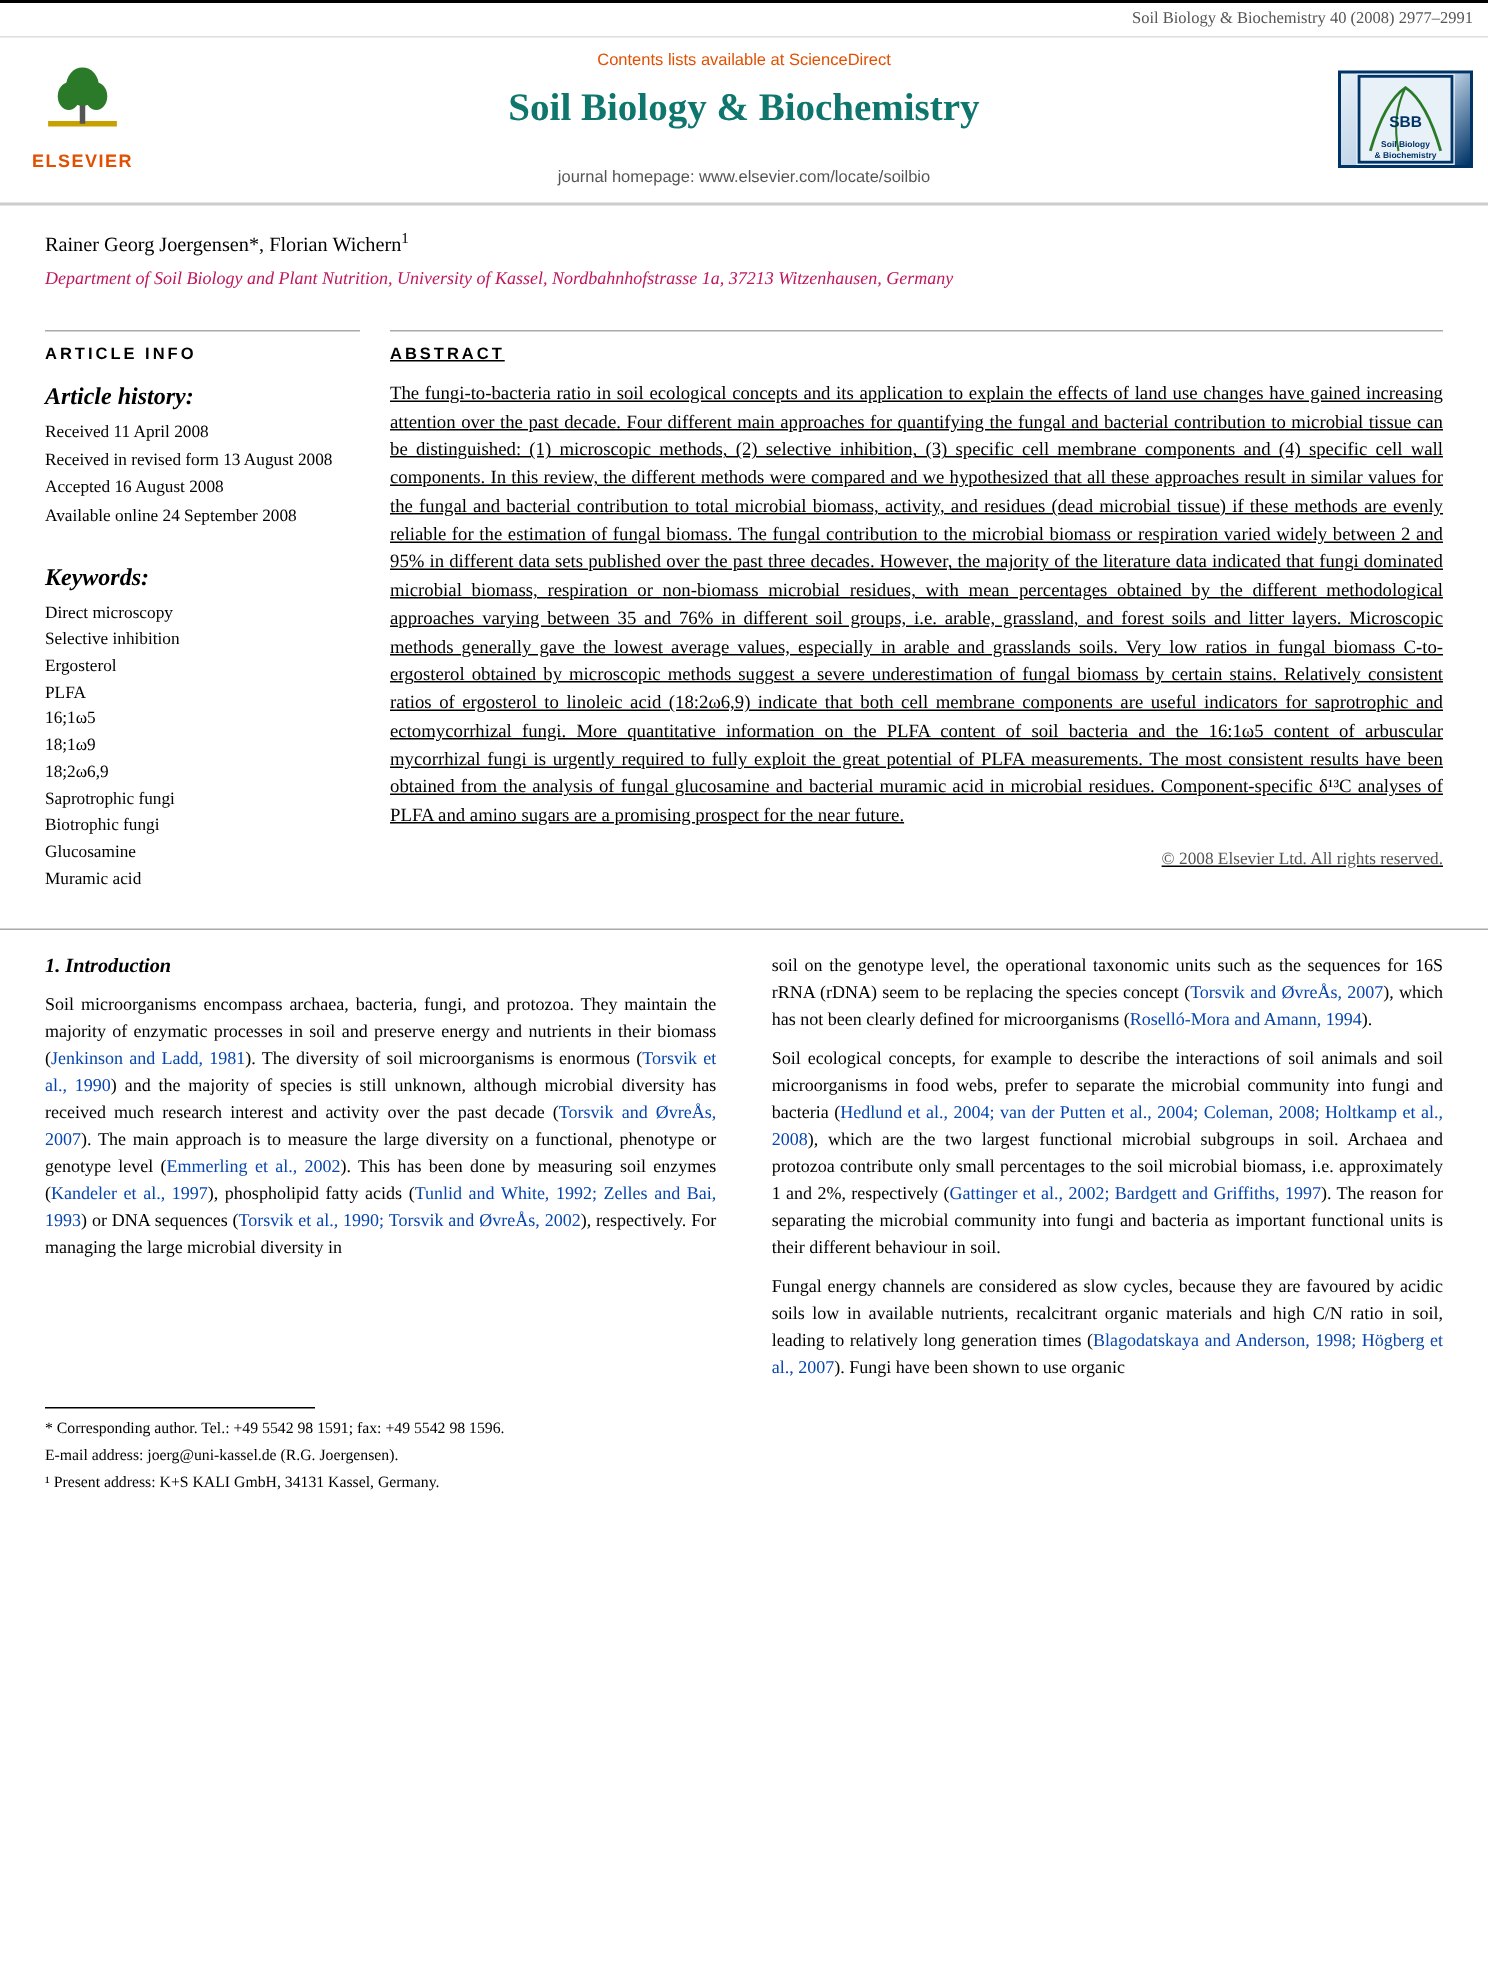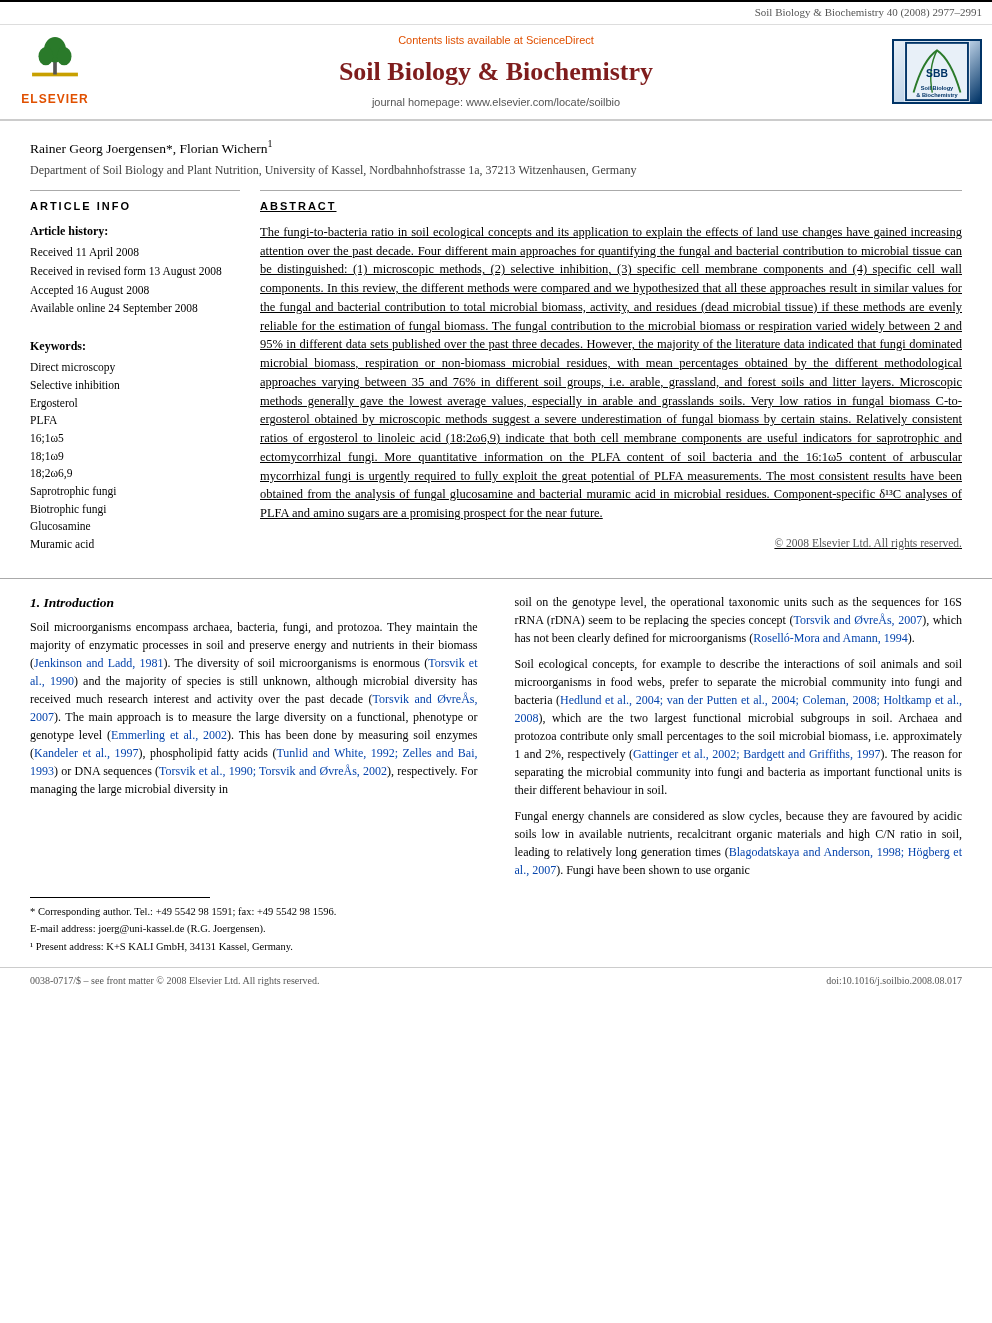--- a/index.html
+++ b/index.html
@@ -61,27 +61,27 @@
       color: #555;
       margin-bottom: 4px;
       font-family: Arial, sans-serif;
     }
     .sciencedirect-link span {
       color: #e05000;
     }
     .journal-title-banner {
       font-size: 26px;
       font-weight: bold;
-      color: #7f1d1d;
+      color: #0f766e;
       font-family: 'Times New Roman', serif;
     }
     .journal-homepage {
       font-size: 11px;
       color: #555;
-      margin-top: 4px;
+      margin-top: 20px;
       font-family: Arial, sans-serif;
     }
     .journal-logo-right {
       width: 90px;
       display: flex;
       flex-direction: column;
       align-items: center;
     }
     .sbb-logo {
       width: 90px;
@@ -114,22 +114,23 @@
     .article-authors {
       font-size: 13.5px;
       color: #000;
       margin-bottom: 4px;
     }
     .article-authors sup {
       font-size: 10px;
     }
     .article-affiliation {
       font-size: 12px;
-      color: #404040;
-      margin-bottom: 11px;
+      font-style: italic;
+      color: #be185d;
+      margin-bottom: 26px;
     }
     .two-col {
       display: flex;
       gap: 20px;
       margin-top: 10px;
     }
     .left-col {
       width: 210px;
       flex-shrink: 0;
       border-top: 1.5px solid #aaa;
@@ -144,21 +145,22 @@
     .section-heading {
       font-size: 11px;
       font-family: Arial, sans-serif;
       font-weight: bold;
       letter-spacing: 2px;
       text-transform: uppercase;
       color: #000;
       margin-bottom: 8px;
     }
     .article-info-label {
-      font-size: 12px;
+      font-size: 16px;
+      font-style: italic;
       font-weight: bold;
       color: #000;
       margin-bottom: 4px;
     }
     .article-info-text {
       font-size: 11.5px;
       color: #000;
       margin-bottom: 2px;
     }
     .keywords-list {
@@ -368,18 +370,14 @@
   <hr class="footnote-divider">
 
   <div class="footnotes">
     <div class="fn-line">* Corresponding author. Tel.: +49 5542 98 1591; fax: +49 5542 98 1596.</div>
     <div class="fn-line">
       <span>E-mail address: </span><span class="ref">joerg@uni-kassel.de</span><span> (R.G. Joergensen).</span>
     </div>
     <div class="fn-line">¹ Present address: K+S KALI GmbH, 34131 Kassel, Germany.</div>
   </div>
 
-  <div class="bottom-bar">
-    <span>0038-0717/$ – see front matter © 2008 Elsevier Ltd. All rights reserved.</span>
-    <span>doi:10.1016/j.soilbio.2008.08.017</span>
-  </div>
 
 </div>
 
 </body></html>

